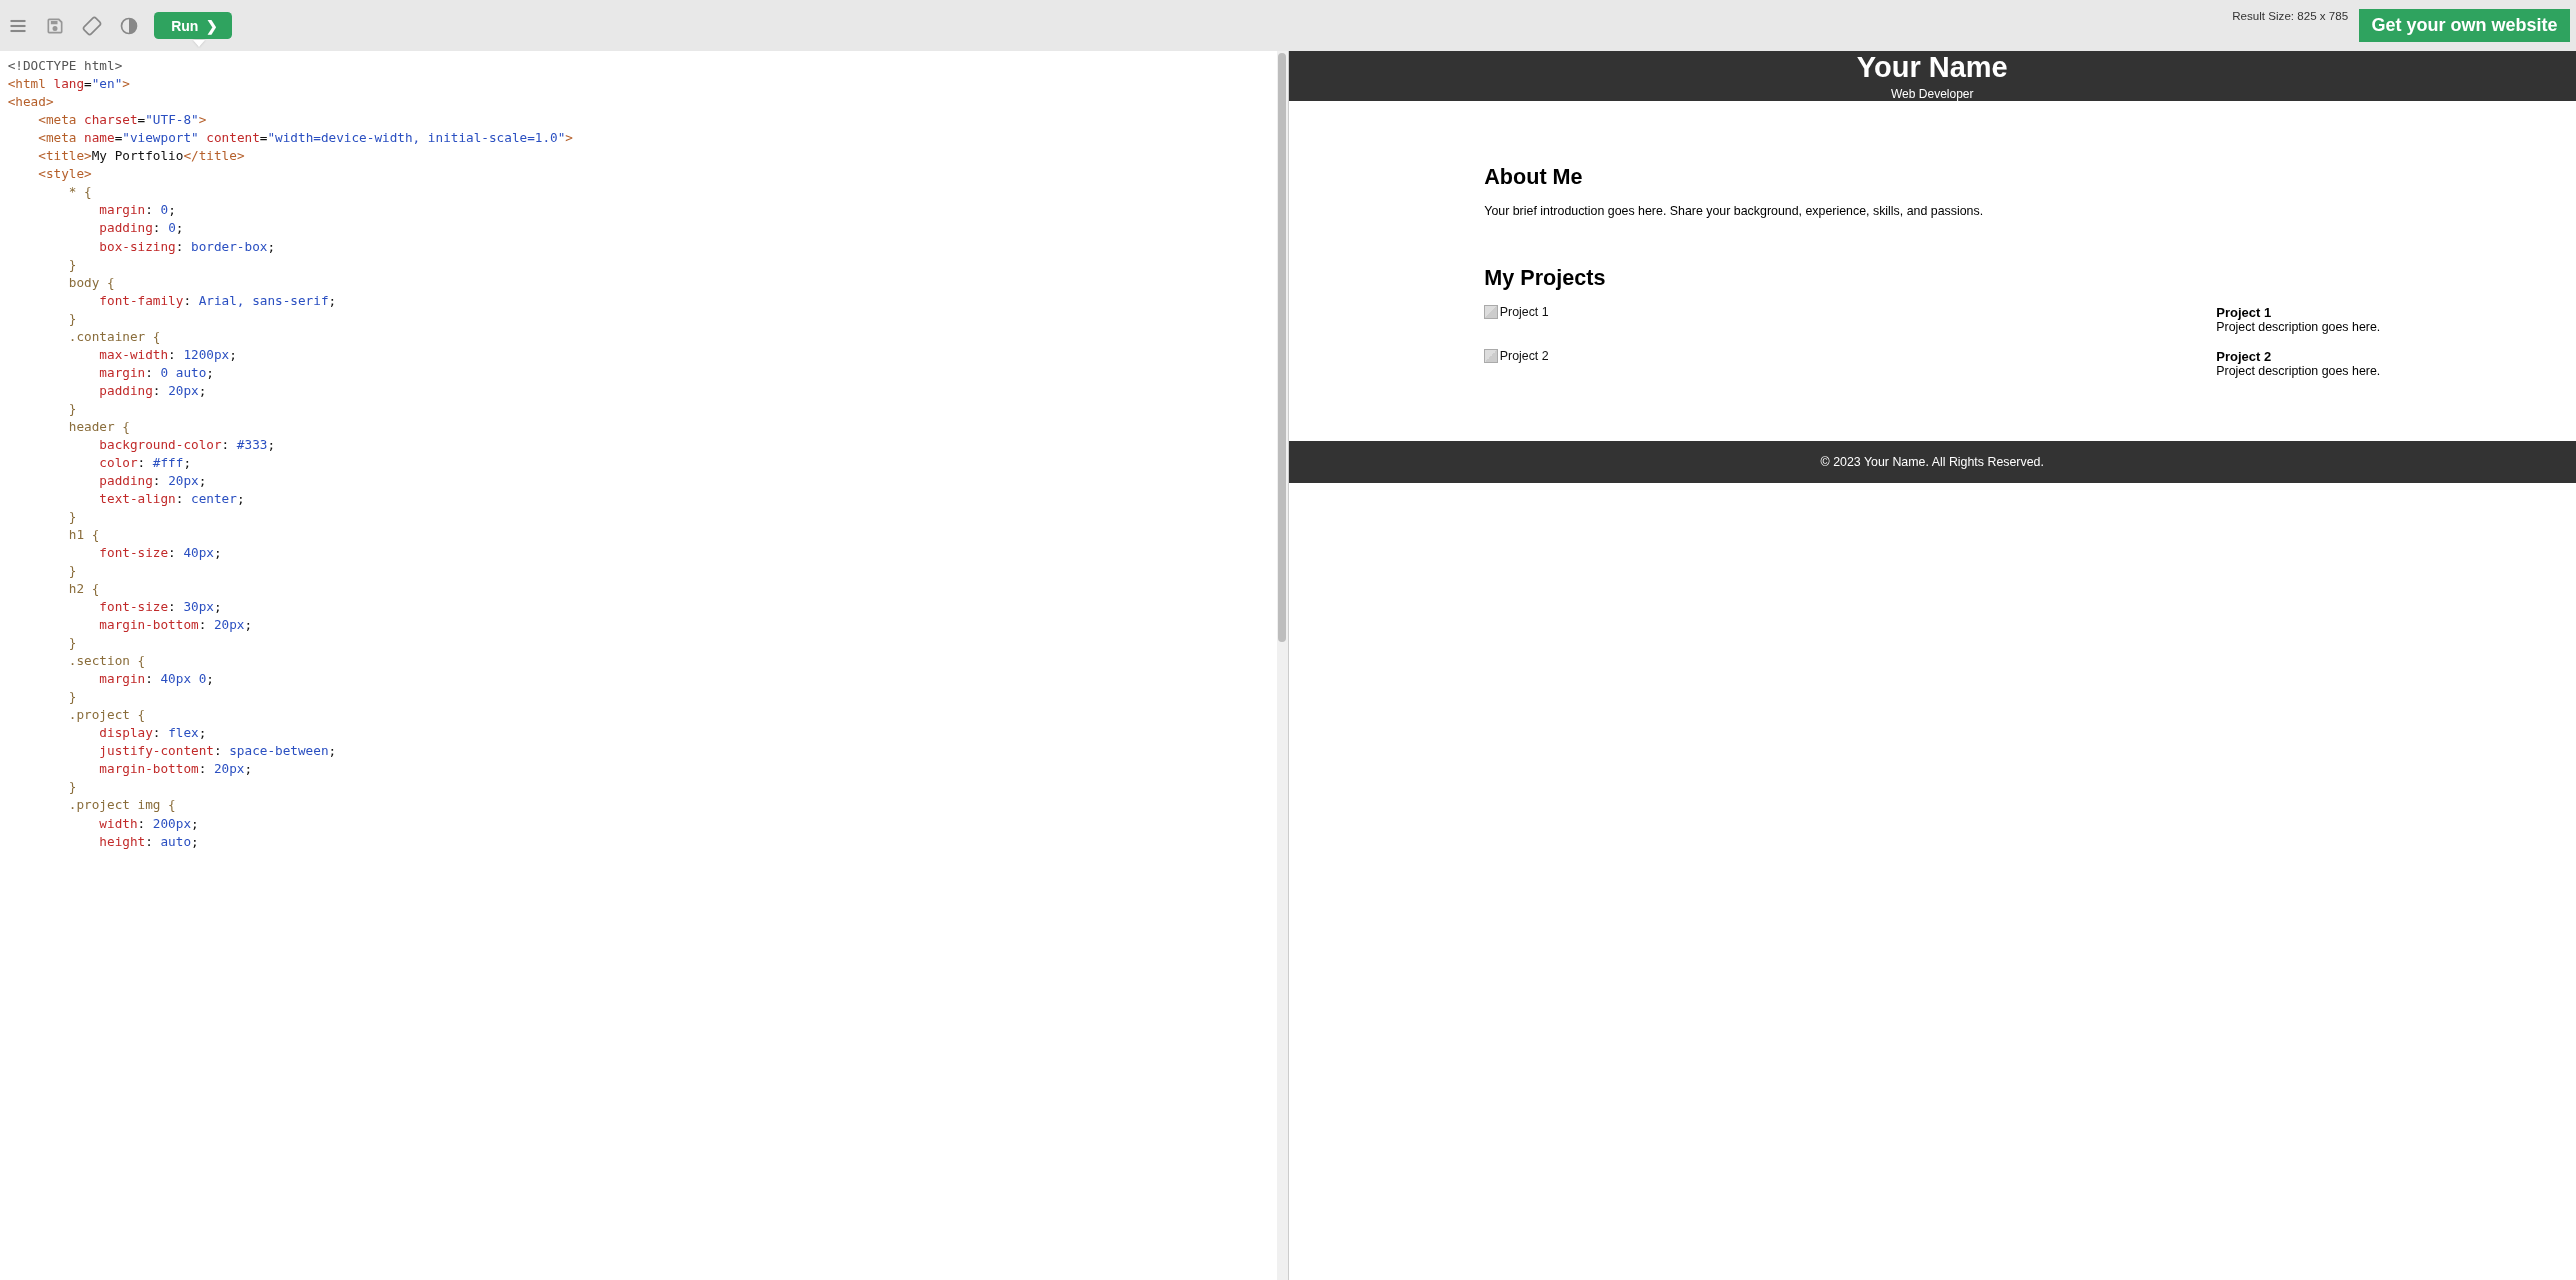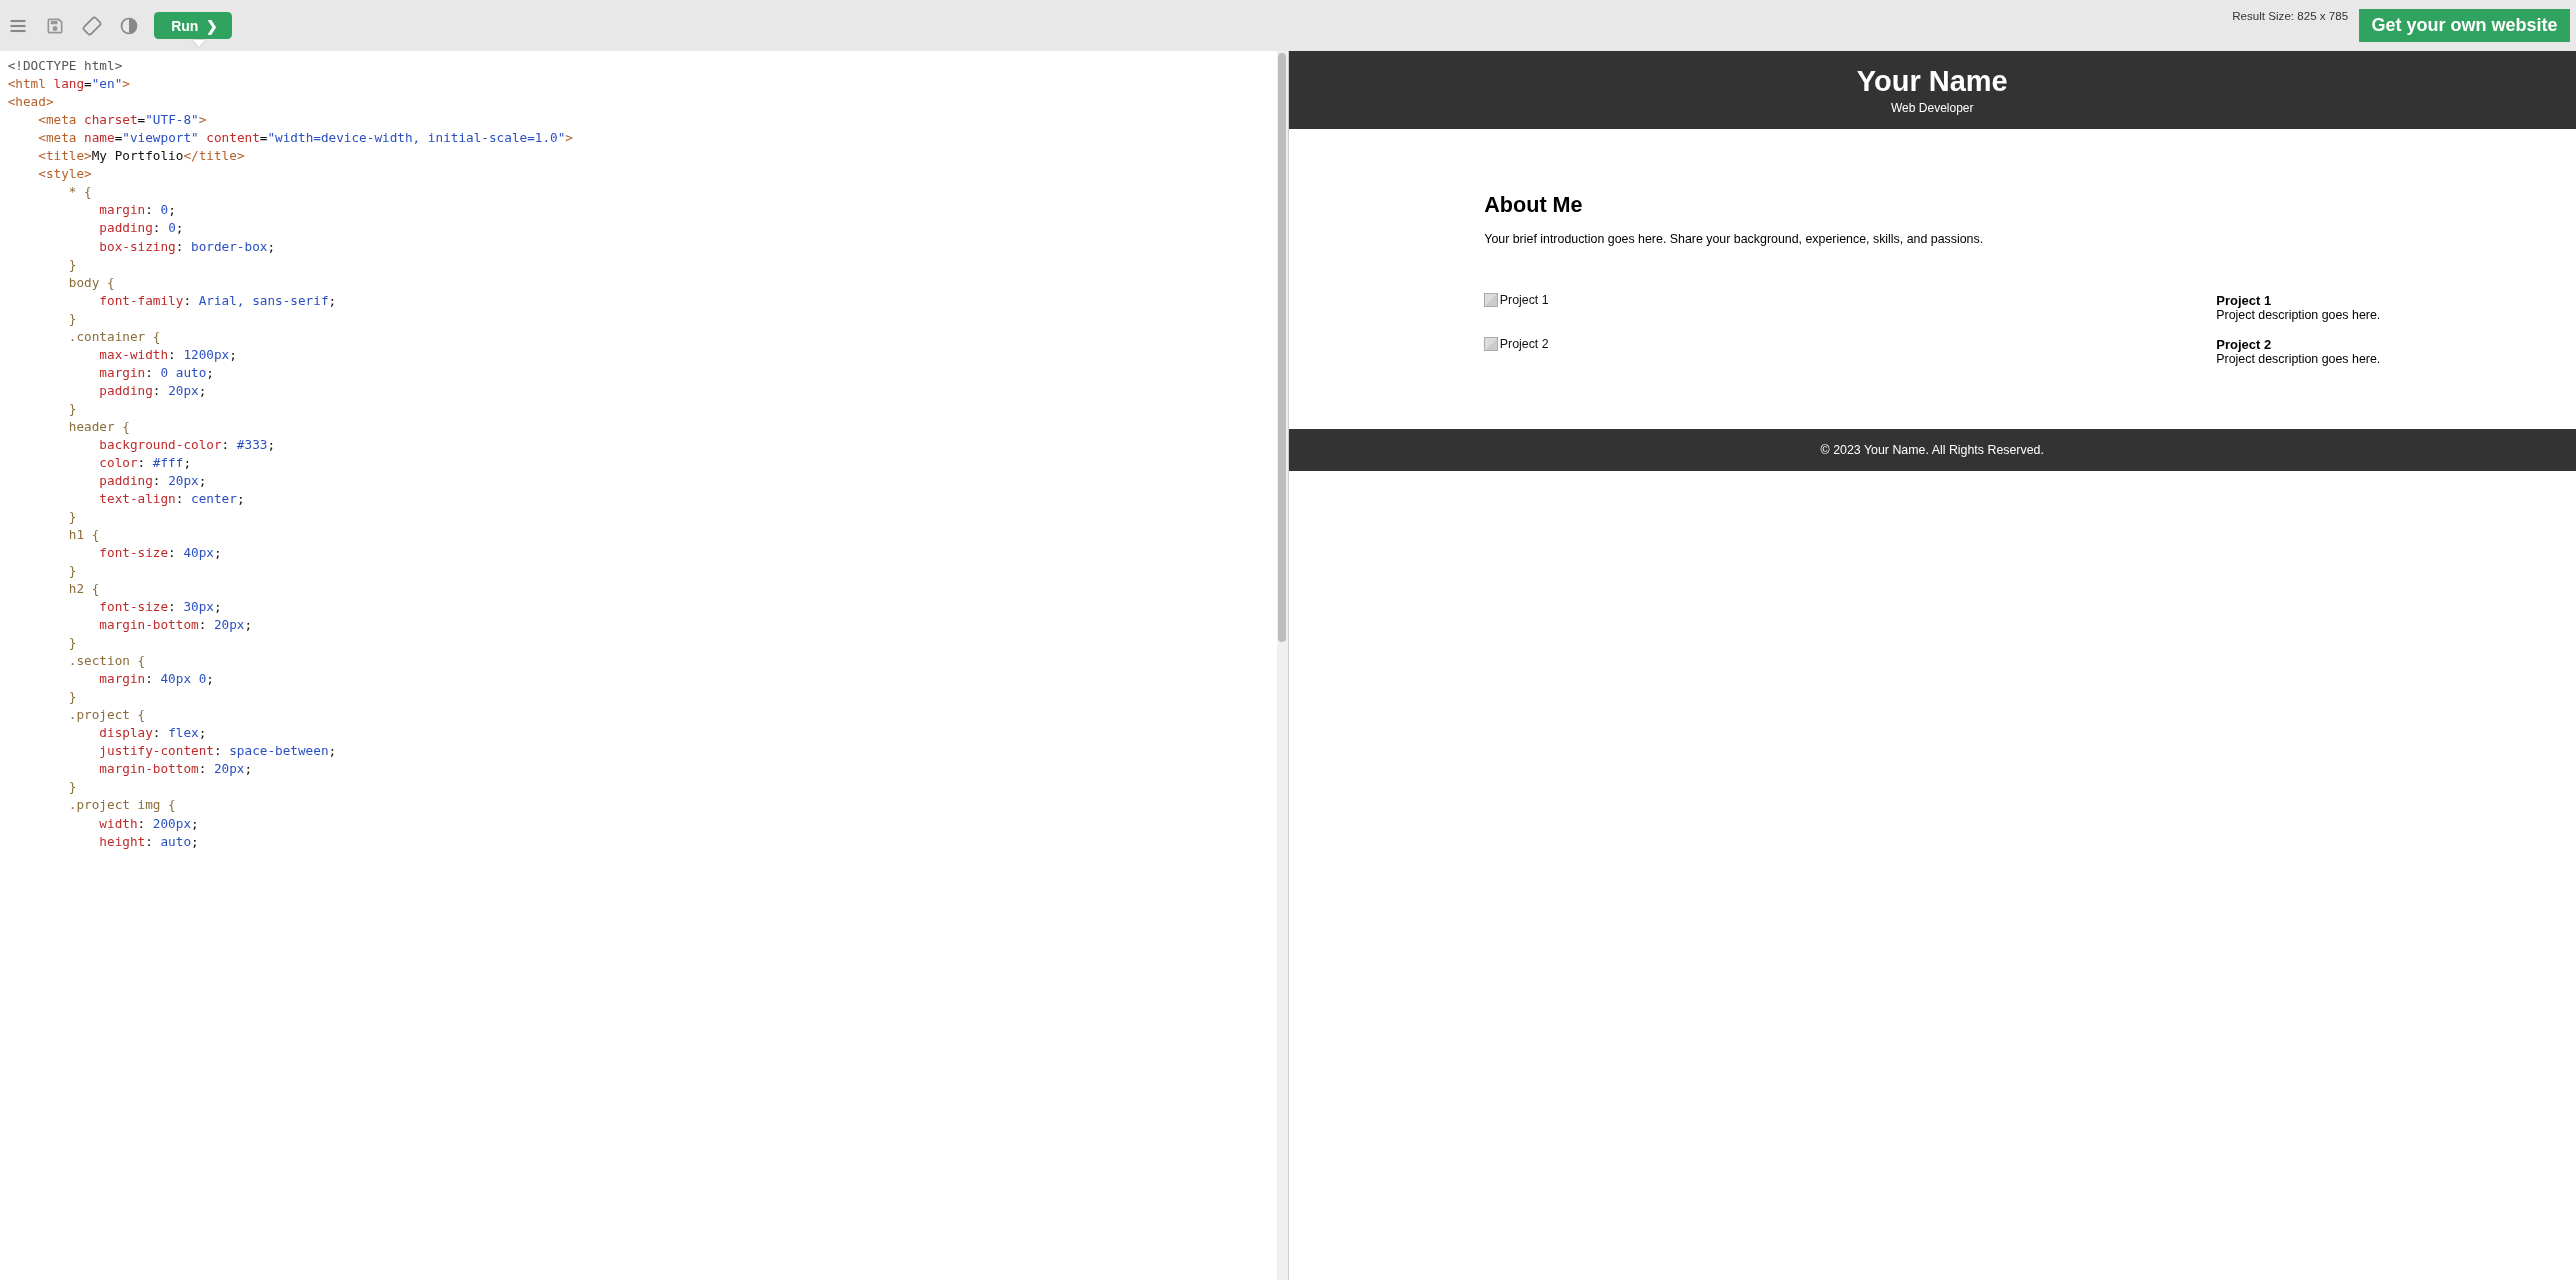--- a/index.html
+++ b/index.html
@@ -142,21 +142,20 @@
   background: #fff;
   overflow: auto;
 }
 .preview-inner {
   font-family: Arial, sans-serif;
 }
 .pv-header {
   background: #333;
   color: #fff;
   text-align: center;
-  padding: 14px;
 }
 .pv-header h1 { font-size: 29px; margin-bottom: 3.1px; }
 .pv-header .sub { font-size: 12px; }
 .pv-container {
   max-width: 927px;
   margin: 0 auto;
   padding: 15.5px;
 }
 .pv-section { margin: 47px 0; }
 .pv-section h2 { font-size: 21.6px; margin-bottom: 14px; font-weight: bold; }
@@ -296,20 +295,21 @@
           <div class="sub">Web Developer</div>
         </div>
         <div class="pv-container">
 
           <div class="pv-section">
             <h2>About Me</h2>
             <div class="pv-about-text">Your brief introduction goes here. Share your background, experience, skills, and passions.</div>
           </div>
 
           <div class="pv-section">
+            <h2>My Projects</h2>
 
             <div class="pv-project">
               <span class="pv-broken-img">
                 <span class="bimg-ico"></span>
                   <span>Project 1</span>
               </span>
               <div class="pv-proj-right">
                 <div class="ptitle">Project 1</div>
                 <div class="pdesc">Project description goes here.</div>
               </div>

